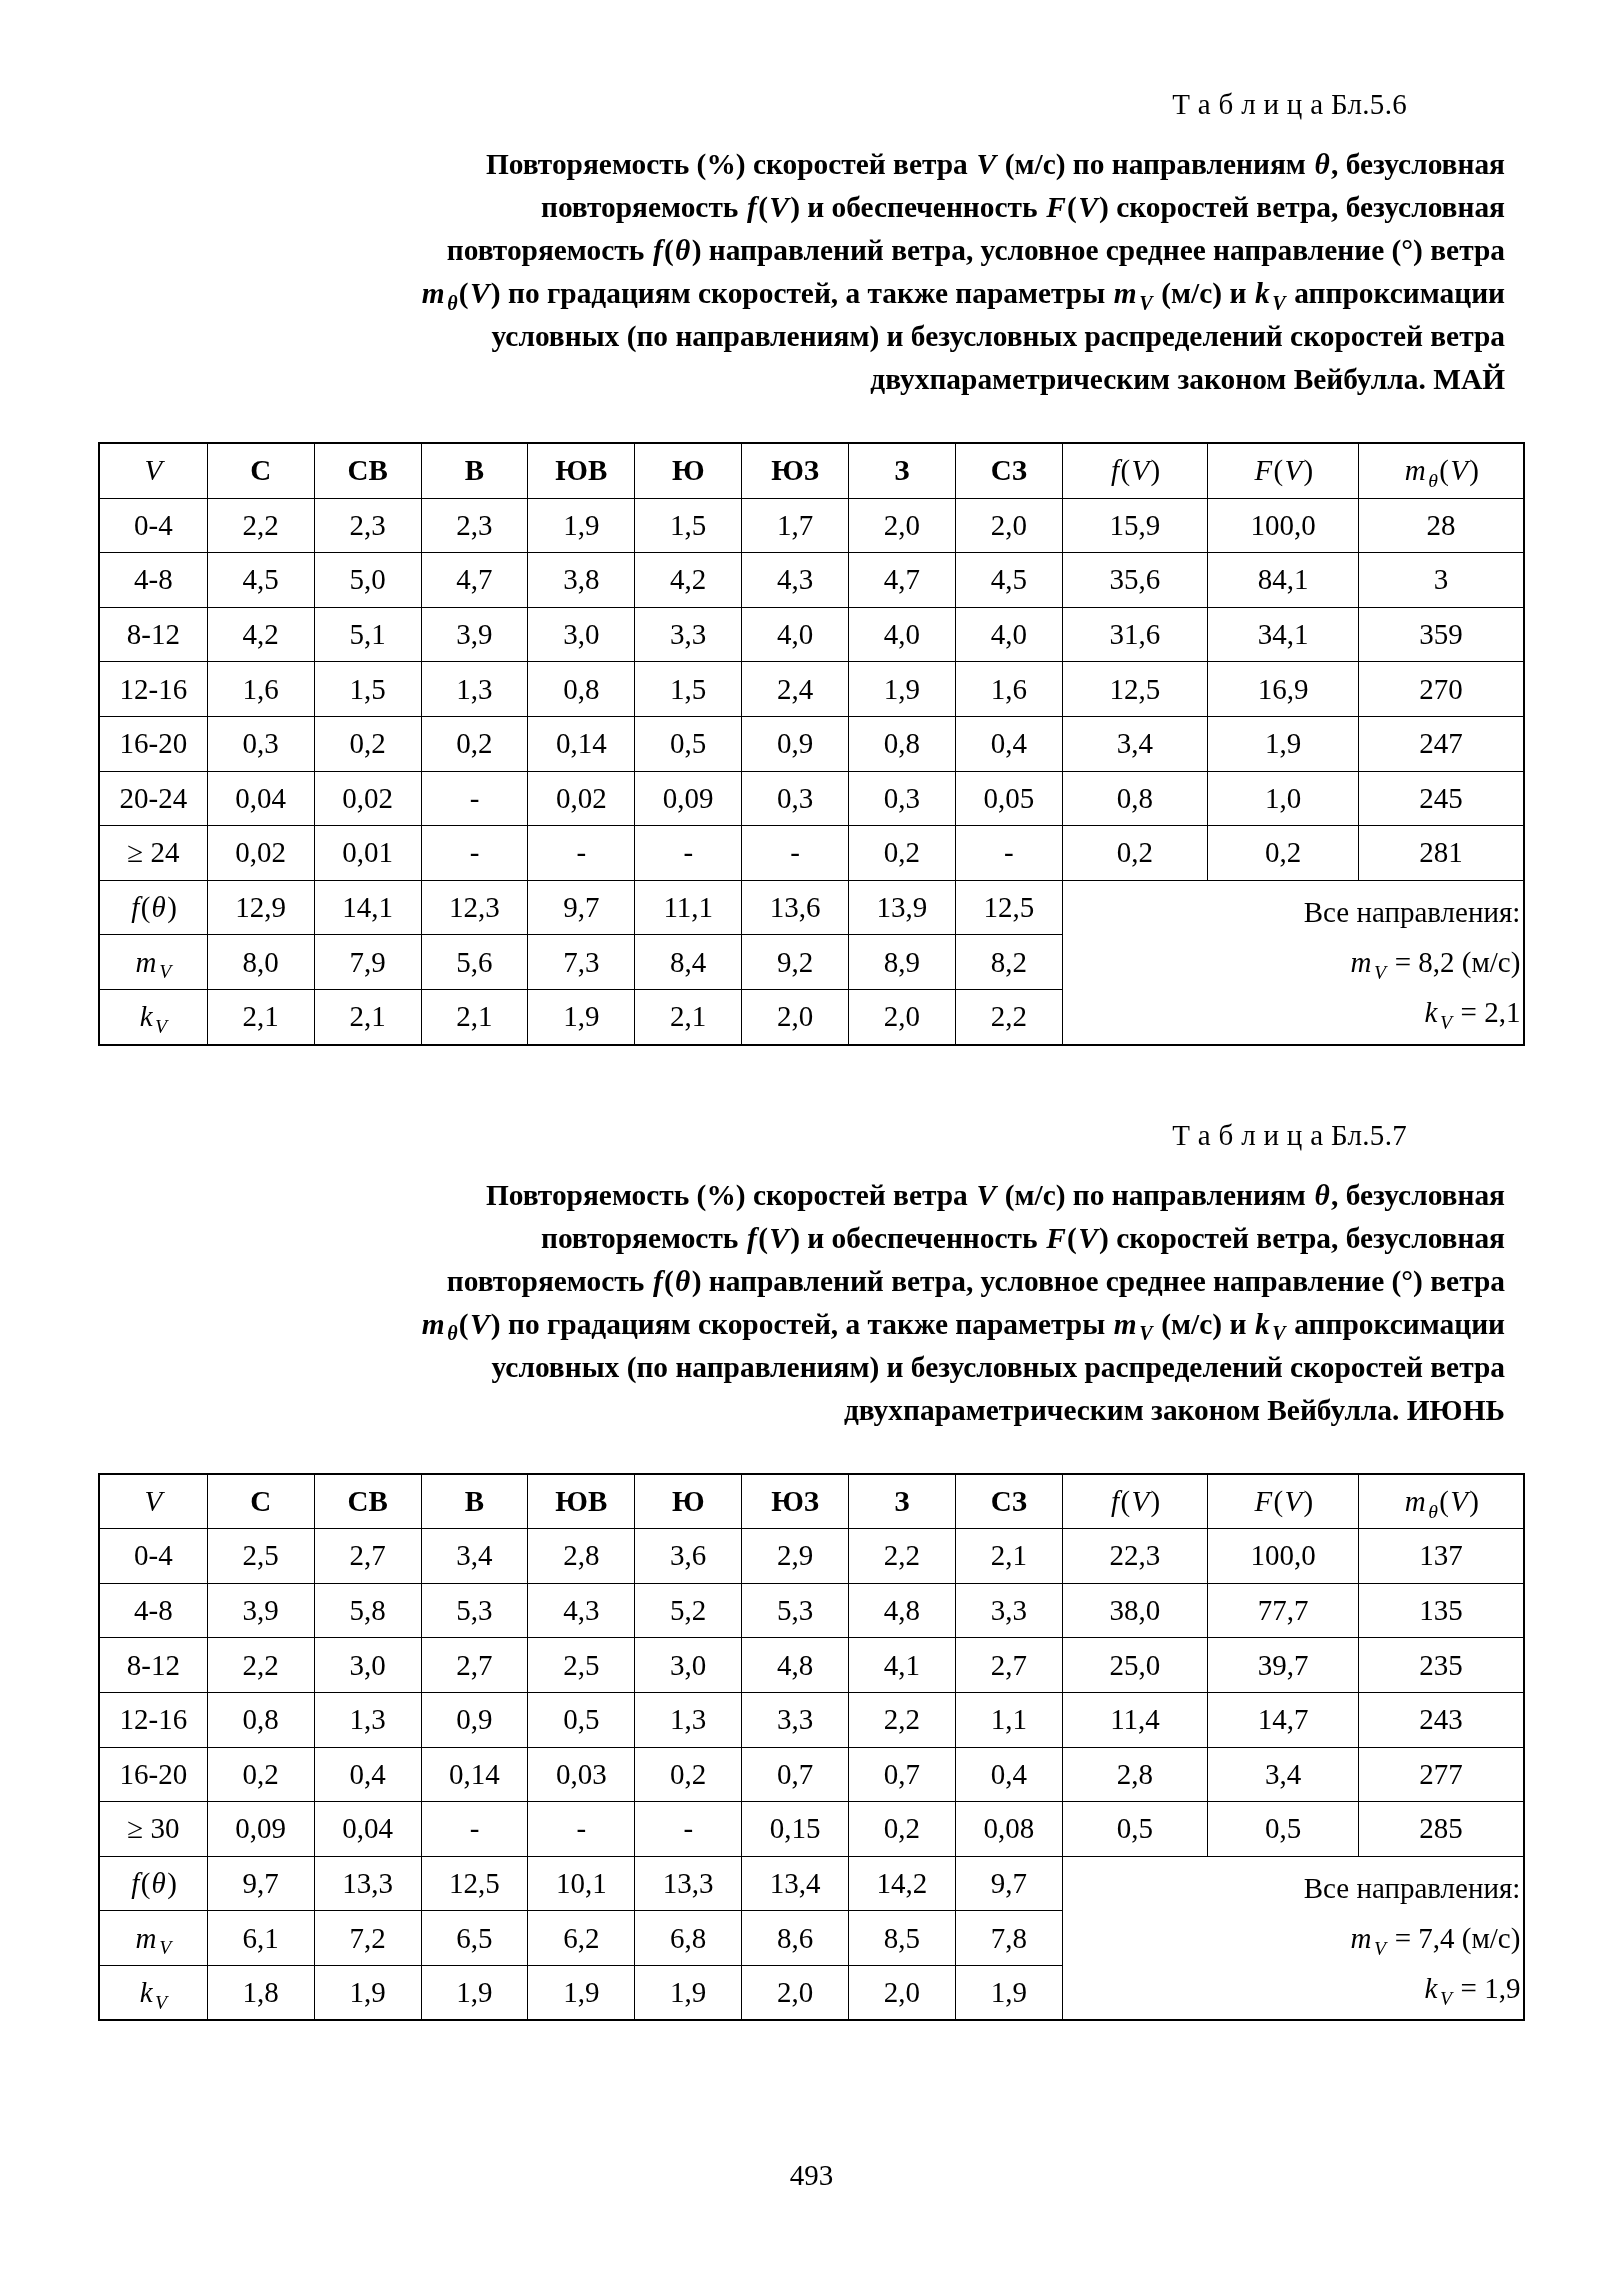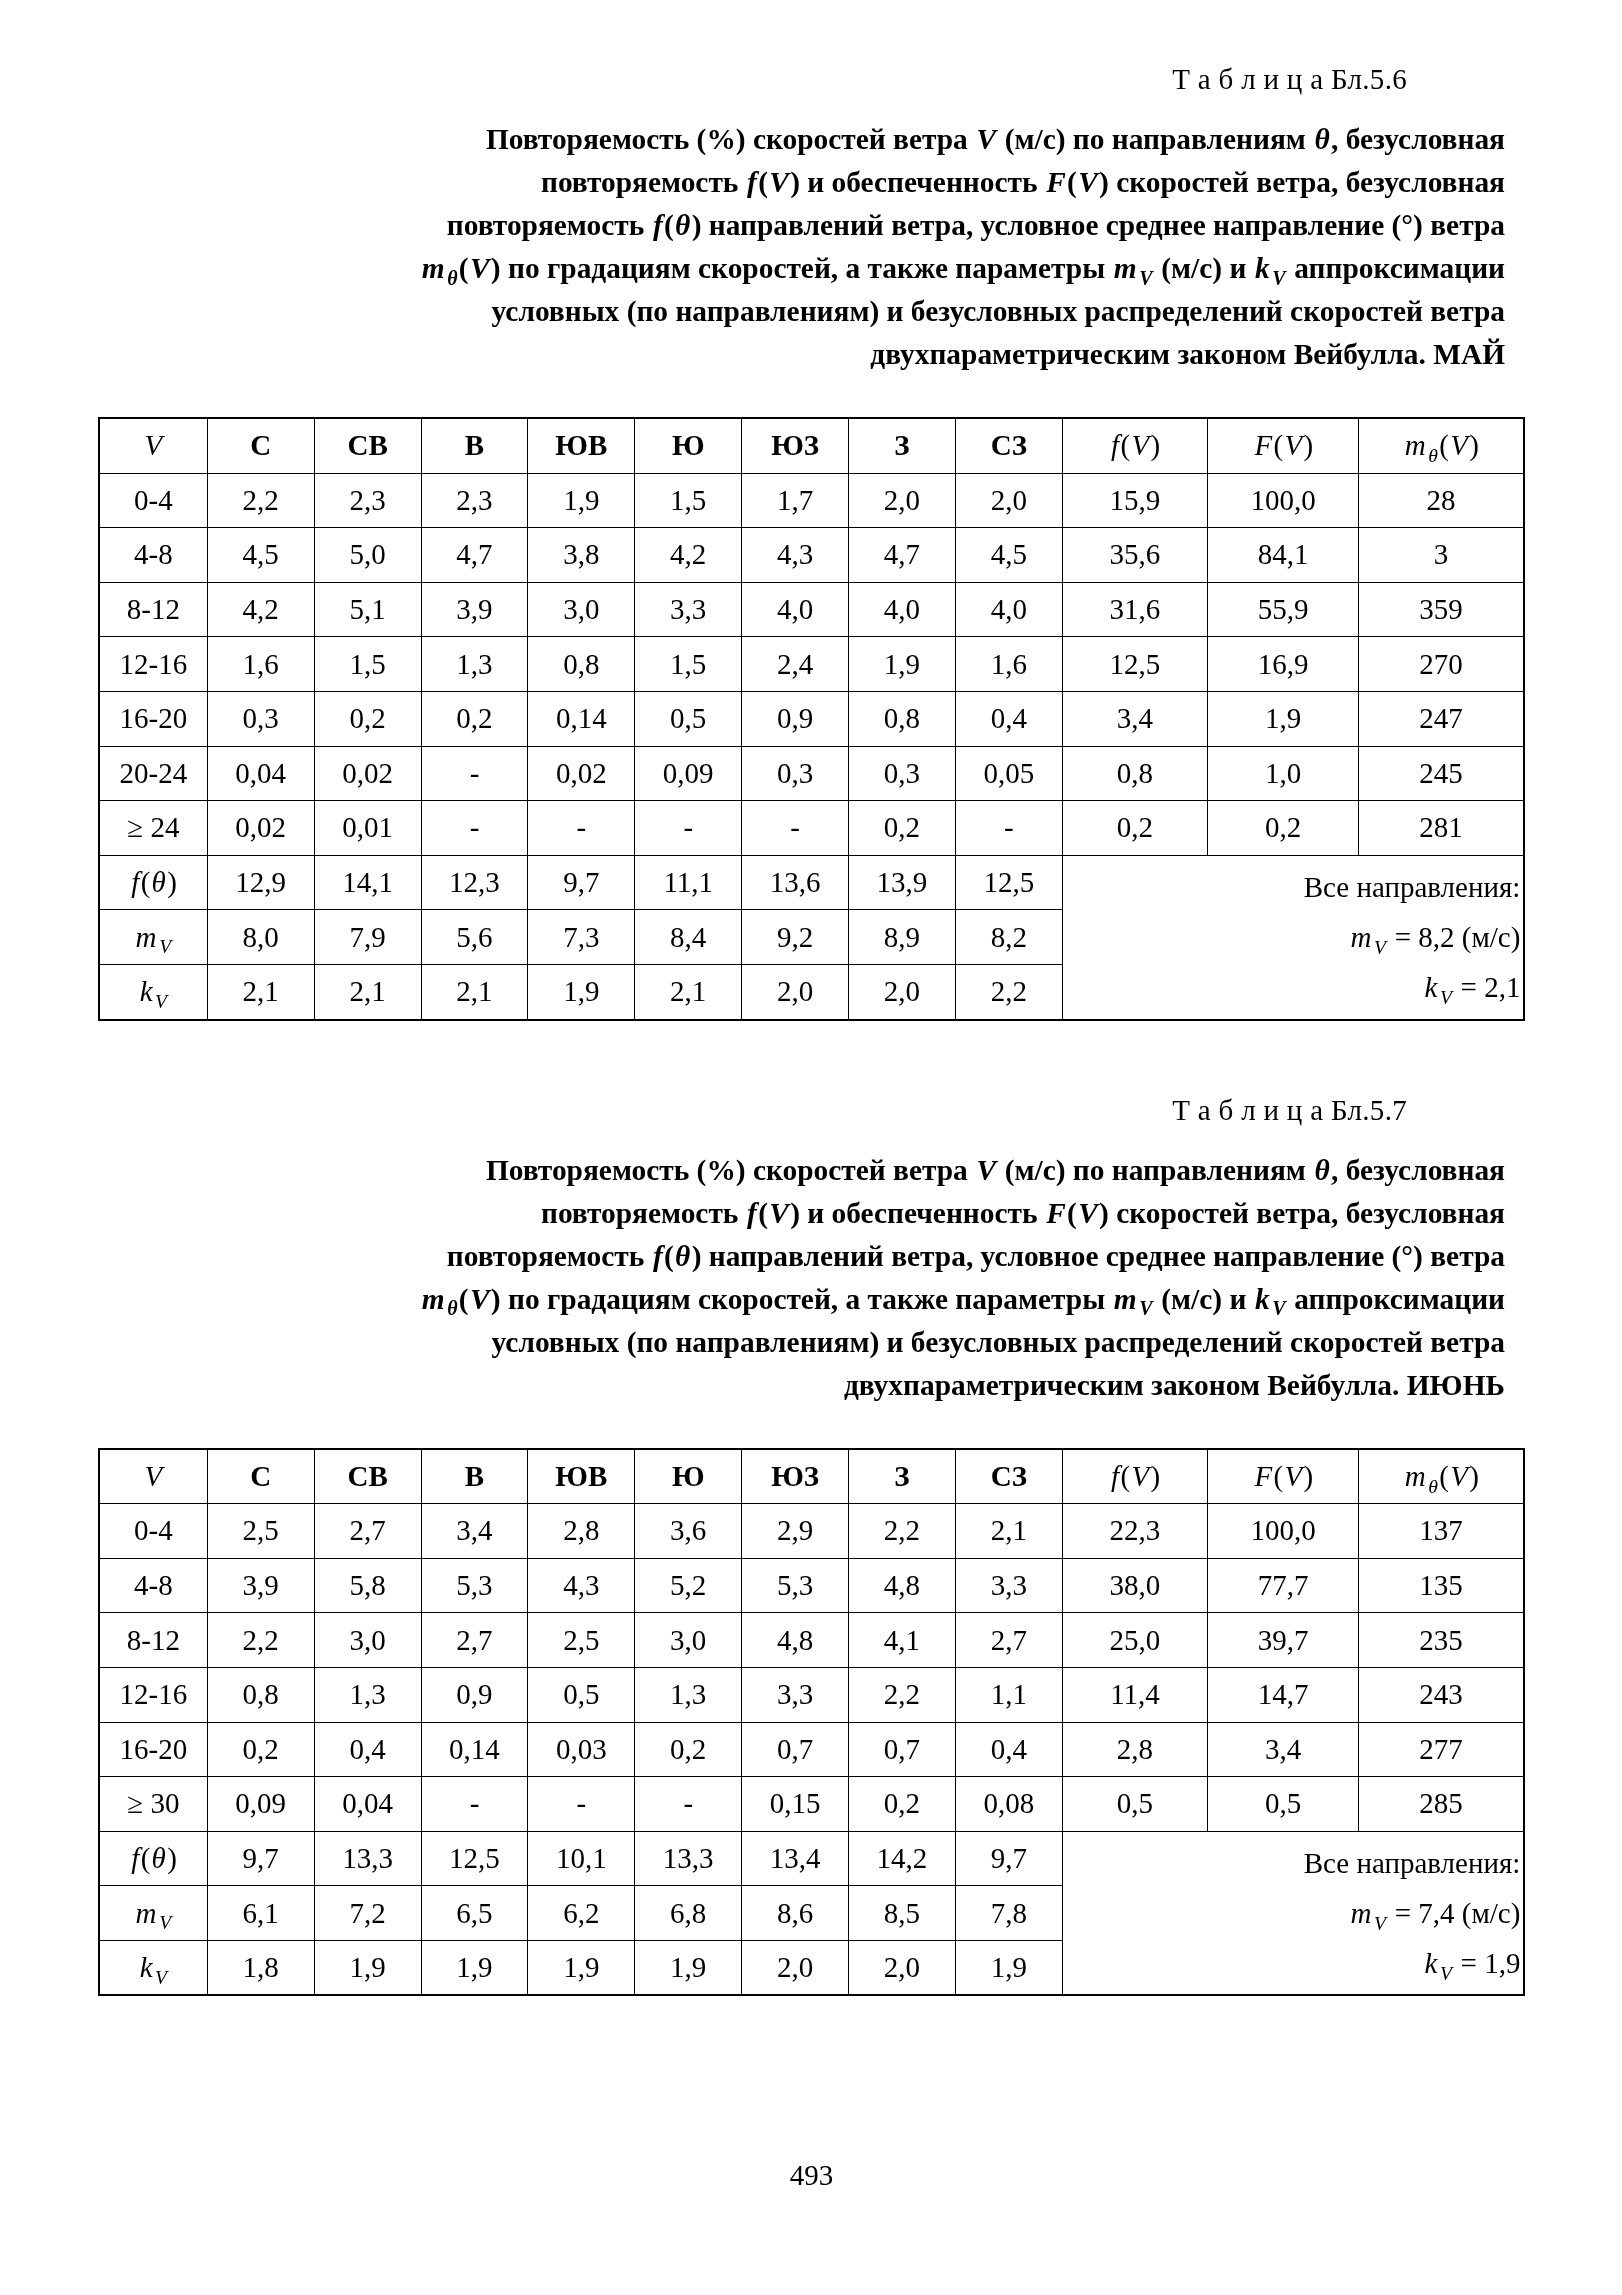--- a/index.html
+++ b/index.html
@@ -5,21 +5,21 @@
   html, body { margin: 0; padding: 0; background: #888; }
   .page {
     position: relative;
     width: 1623px;
     height: 2295px;
     margin: 0 auto;
     background: #ffffff;
     color: #000000;
     font-family: "Liberation Serif", "DejaVu Serif", serif;
     box-sizing: border-box;
-    padding-top: 63px;
+    padding-top: 88px;
     overflow: hidden;
   }
   .caption {
     font-size: 29px;
     text-align: right;
     padding-right: 216px;
     margin-bottom: 22px;
     letter-spacing: 0.3px;
   }
   .title {
@@ -148,21 +148,21 @@
             <td class="label-cell"><span>8-12</span></td>
             <td>4,2</td>
             <td>5,1</td>
             <td>3,9</td>
             <td>3,0</td>
             <td>3,3</td>
             <td>4,0</td>
             <td>4,0</td>
             <td>4,0</td>
             <td>31,6</td>
-            <td>55,9</td>
+            <td>34,1</td>
             <td>359</td>
           </tr>
           <tr>
             <td class="label-cell"><span>12-16</span></td>
             <td>1,6</td>
             <td>1,5</td>
             <td>1,3</td>
             <td>0,8</td>
             <td>1,5</td>
             <td>2,4</td>

